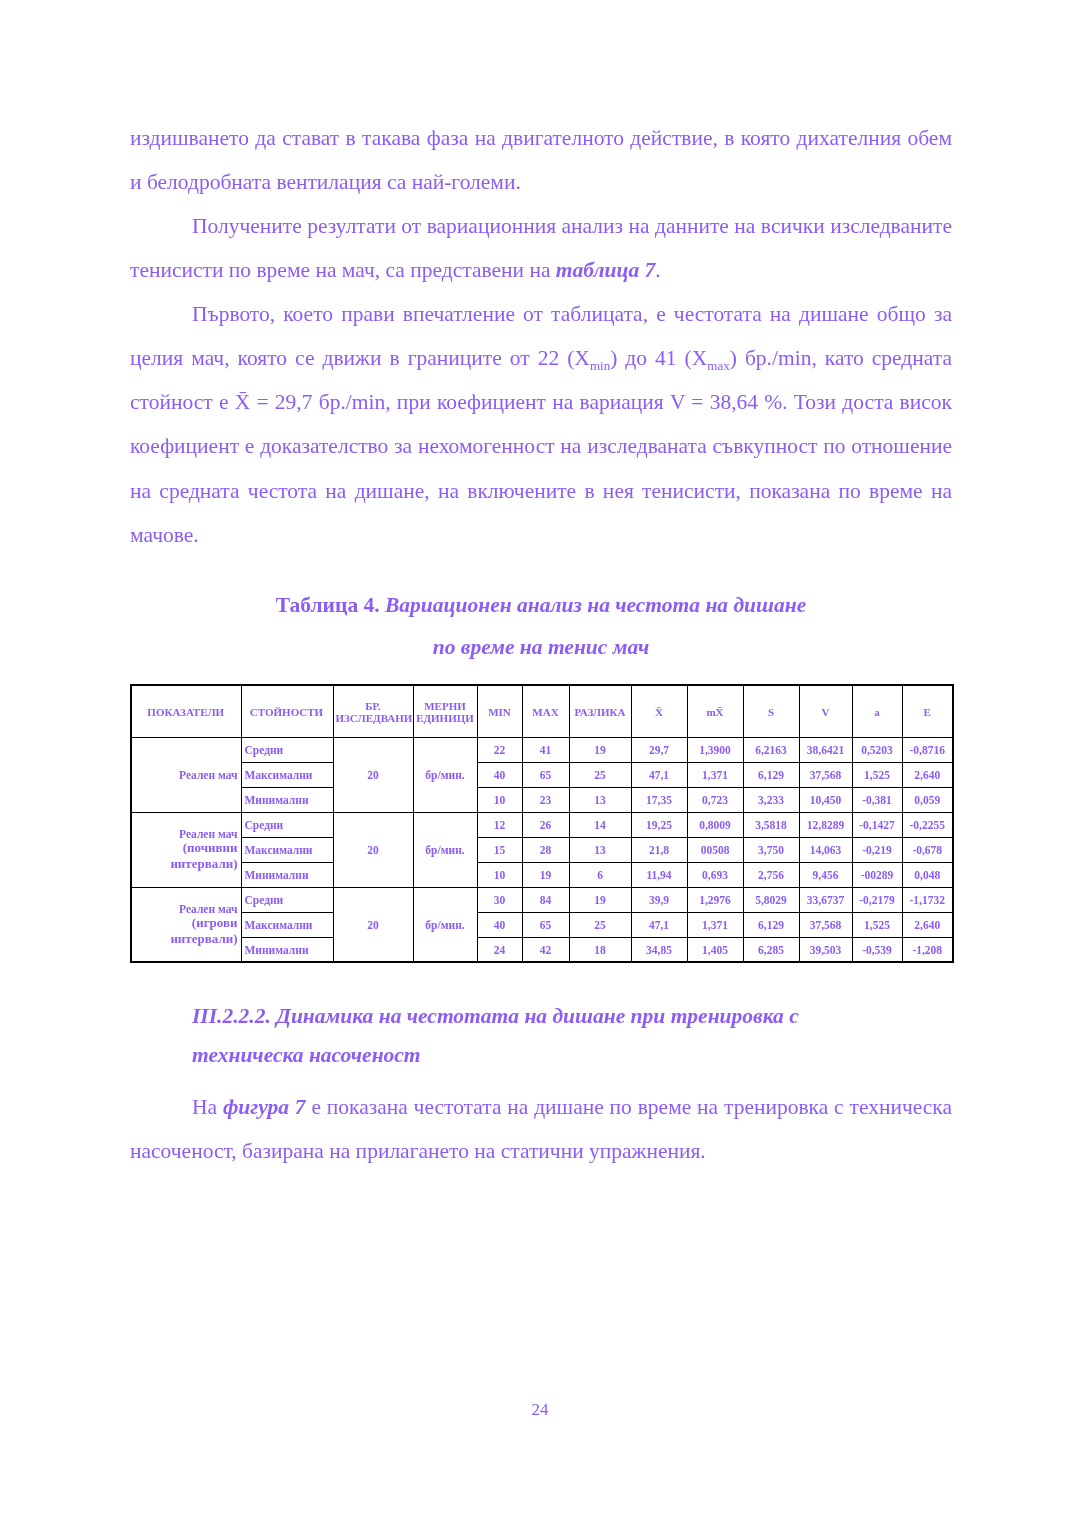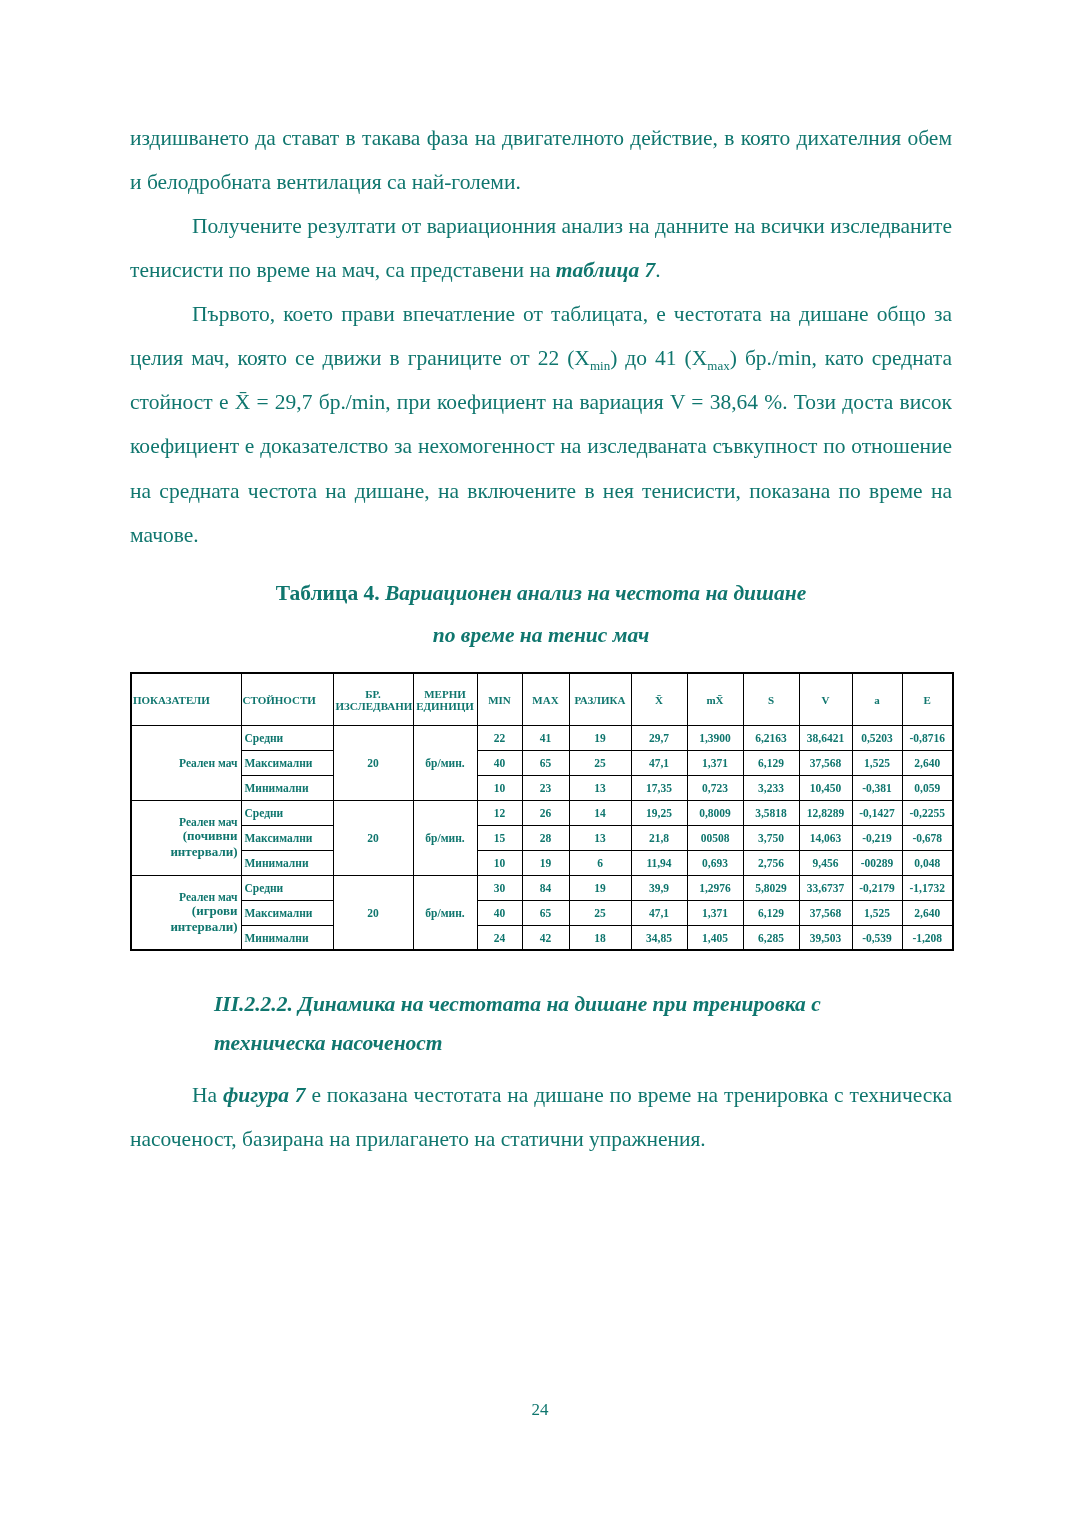--- a/index.html
+++ b/index.html
@@ -1,33 +1,33 @@
 <!DOCTYPE html>
 <html><head>
 <meta charset="utf-8">
 <style>
   html,body{margin:0;padding:0;background:#ffffff;}
-  .page{width:1080px;height:1527px;position:relative;background:#ffffff;font-family:"Liberation Serif",serif;color:#0f766e;overflow:hidden;}
+  .page{width:1080px;height:1527px;position:relative;background:#ffffff;font-family:"Liberation Serif",serif;color:#8b5cf6;overflow:hidden;}
   .content{position:absolute;left:130px;top:116px;width:822px;}
   .para{font-size:21.5px;line-height:2.05;text-align:justify;margin:0;}
   .para.indent{text-indent:62px;}
   .bi{font-weight:bold;font-style:italic;}
   sub{font-size:13px;line-height:0;}
-  .caption{margin-top:16px;text-align:center;font-size:21.5px;line-height:1.95;}
+  .caption{margin-top:28px;text-align:center;font-size:21.5px;line-height:1.95;}
   .cap-label{font-weight:bold;}
   table.data{width:100%;border-collapse:collapse;border:2px solid #000;margin-top:16px;table-layout:fixed;}
   table.data th,table.data td{border:1px solid #000;overflow:hidden;}
   table.data th{font-size:11px;font-weight:bold;text-align:center;padding:4px 2px;height:52px;box-sizing:border-box;vertical-align:middle;}
-  table.data th.left{text-align:left;padding-left:1px;}
+  table.data th.left{text-align:center;padding-left:1px;}
   table.data td{font-size:11.5px;font-weight:bold;height:25px;padding:1px 3px;box-sizing:border-box;vertical-align:middle;}
   td.lbl{text-align:right;font-size:11px;padding-left:5px;}
   .g-sub{display:block;font-size:13px;font-weight:bold;}
   td.stat{text-align:left;padding-left:5px;}
   td.val{text-align:center;}
-  .heading{margin-top:34px;margin-left:84px;font-size:21.5px;line-height:1.8;font-weight:bold;font-style:italic;}
+  .heading{margin-top:34px;margin-left:62px;font-size:21.5px;line-height:1.8;font-weight:bold;font-style:italic;}
   .para4{margin-top:10px;}
   .page-number{position:absolute;left:0;top:1400px;width:100%;text-align:center;font-size:17px;}
 </style>
 </head>
 <body>
 
 <div class="page">
   <div class="content">
 
     <p class="para"><span>издишването да стават в такава фаза на двигателното действие, в която дихателния обем и белодробната вентилация са най-големи.</span></p>

